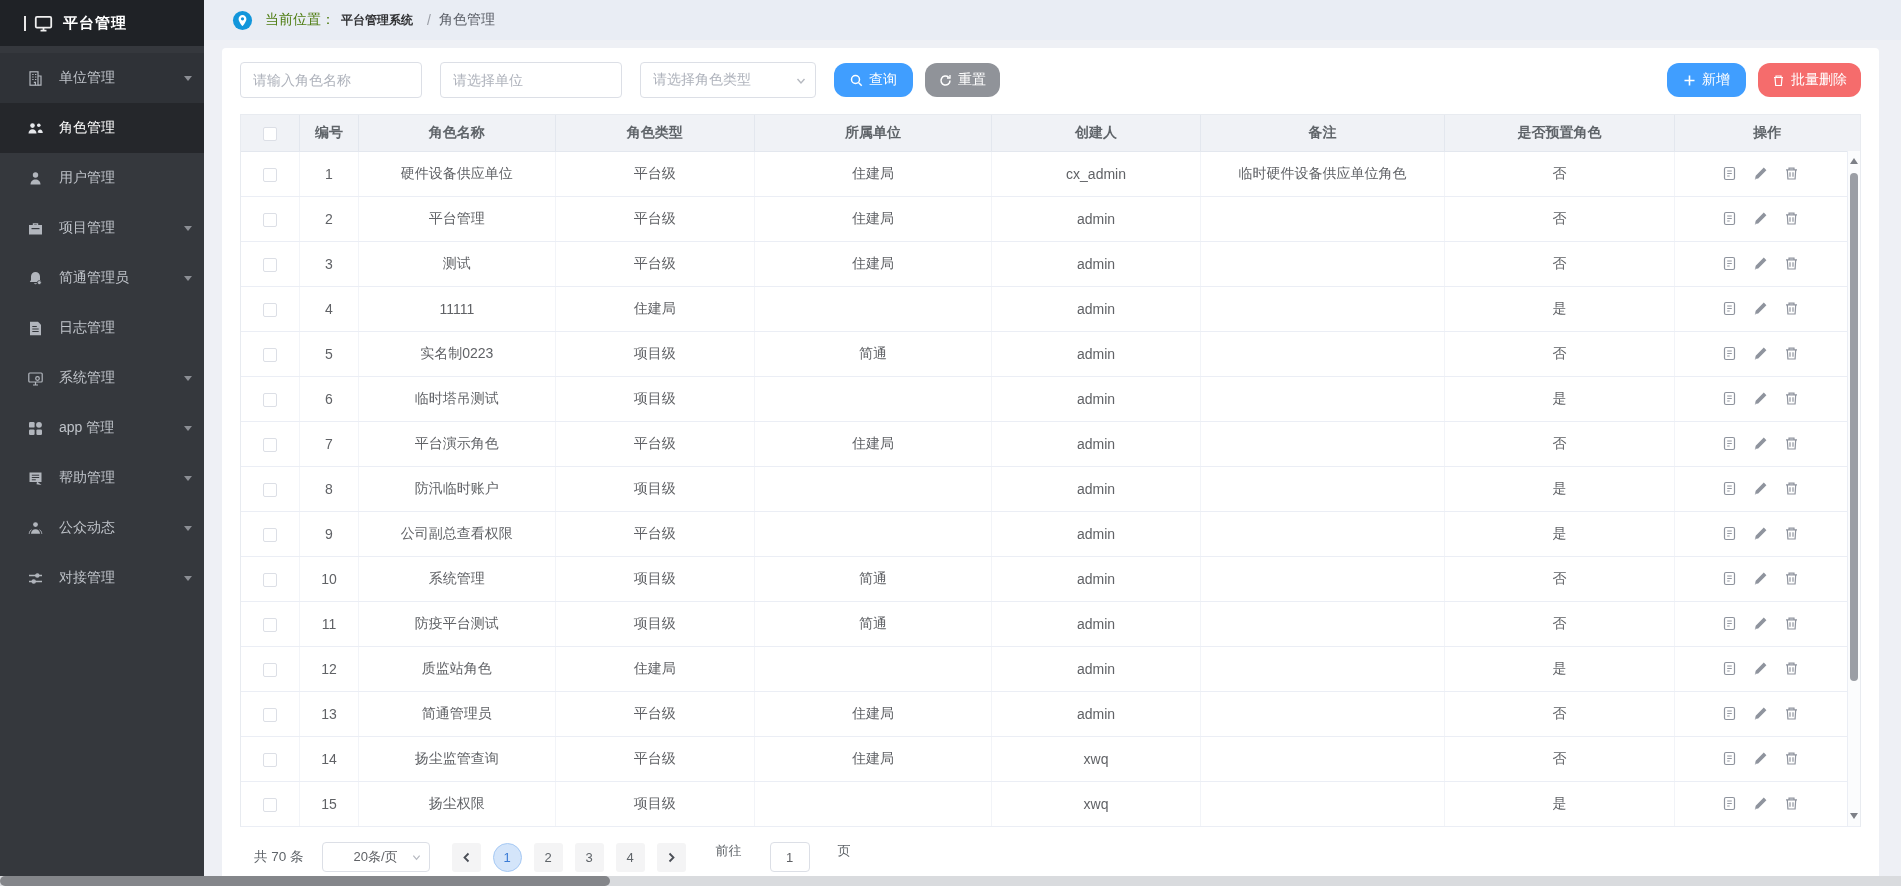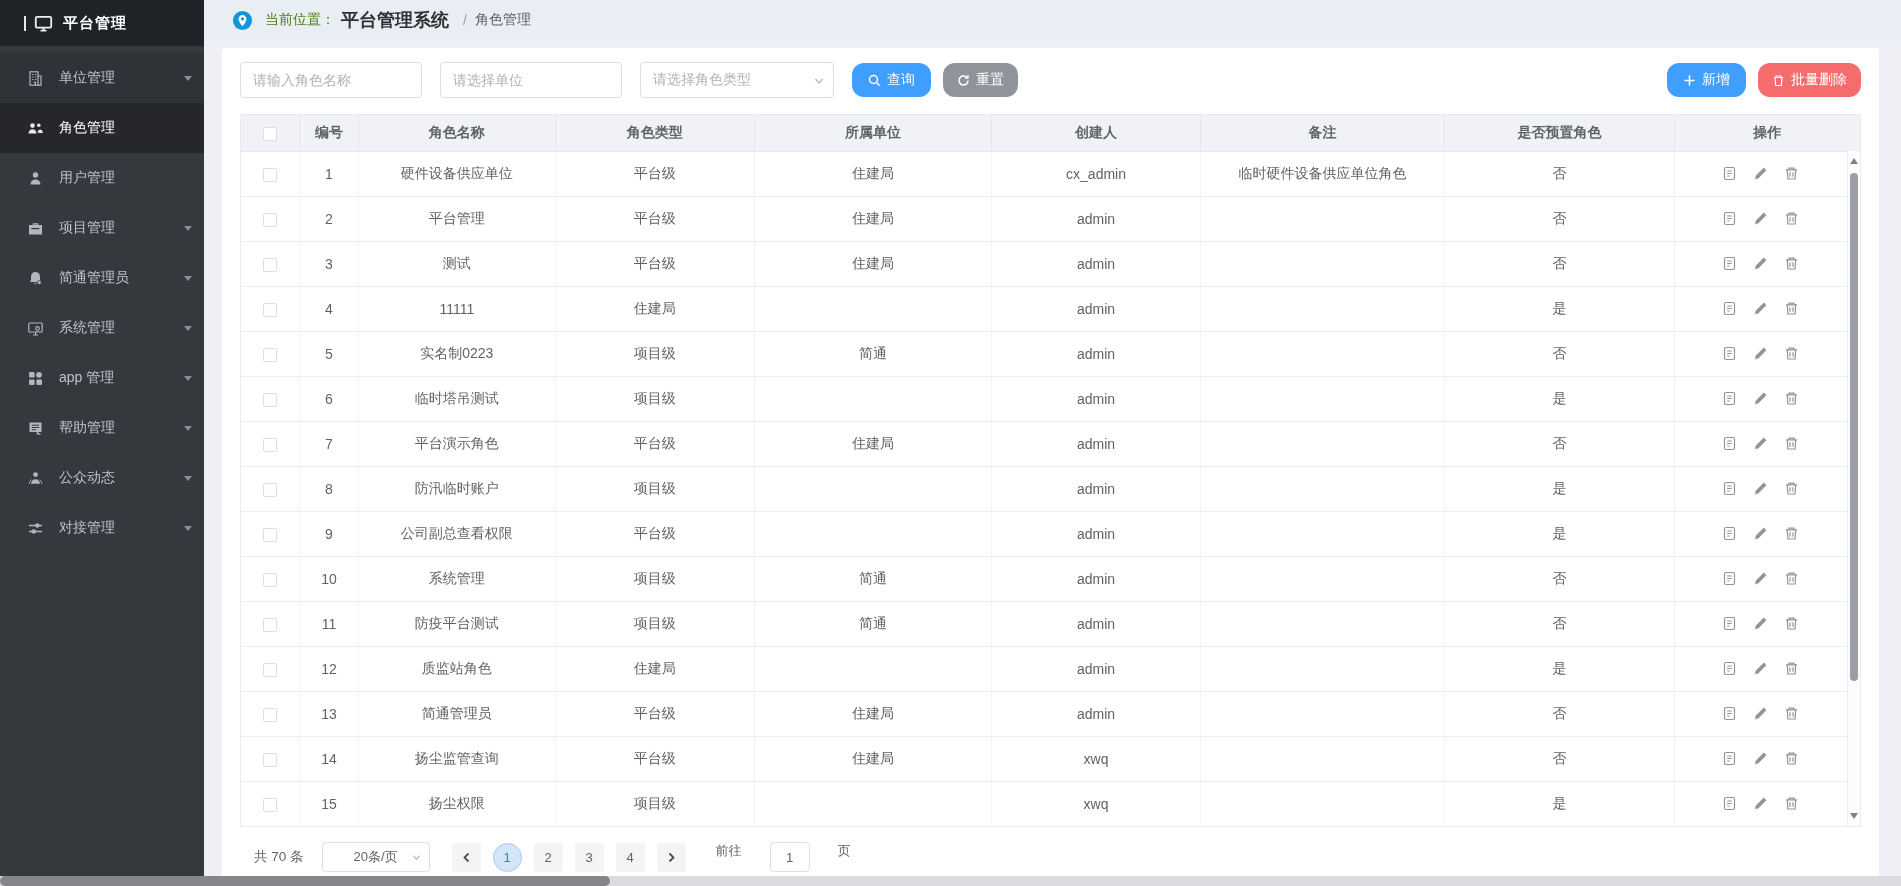--- a/index.html
+++ b/index.html
@@ -19,31 +19,31 @@
   .menu-item .mi-arrow { width:0; height:0; border-left:4.5px solid transparent; border-right:4.5px solid transparent; border-top:5px solid #8b8e94; }
   .menu-item.shaded { background:#2f3237; }
   .menu-item.active { background:#25272b; color:#ffffff; }
   .menu-item.active .mi-icon { color:#e6e8eb; }
 
   
   .main { flex:1; display:flex; flex-direction:column; height:886px; position:relative; }
   .breadcrumb-bar { height:40px; background:#e9edf4; display:flex; align-items:center; padding-left:28px; flex:none; }
   .pin-icon { width:21px; height:21px; margin-right:12px; }
   .bc-prefix { color:#4d7c0f; font-size:14px; }
-  .bc-root { color:#303133; font-weight:bold; margin:0 6px 0 6px; font-size:18px; }
+  .bc-root { color:#303133; font-weight:bold; margin:0 6px 0 6px; font-size:12px; }
   .bc-sep { color:#9a9ea6; margin:0 8px; }
   .bc-current { color:#5a5e66; font-size:14px; }
 
   .card { background:#ffffff; margin:8px 22px 0 18px; border-radius:4px; flex:1; padding:14px 18px 0 18px; display:flex; flex-direction:column; }
 
   
   .filter-row { display:flex; align-items:center; flex:none; }
   .f-input { width:182px; height:36px; border:1px solid #dcdfe6; border-radius:4px; padding:0 12px; font-size:14px; color:#606266; outline:none; margin-right:18px; font-family:inherit; background:#fff; }
   .f-input::placeholder { color:#aeb2bb; }
-  .f-select { width:194px; height:36px; border:1px solid #dcdfe6; border-radius:4px; padding:0 26px 0 12px; display:flex; align-items:center; color:#aeb2bb; position:relative; margin-right:18px; background:#fff; cursor:pointer; }
+  .f-select { width:176px; height:36px; border:1px solid #dcdfe6; border-radius:4px; padding:0 26px 0 12px; display:flex; align-items:center; color:#aeb2bb; position:relative; margin-right:18px; background:#fff; cursor:pointer; }
   .f-select .sel-chevron { position:absolute; right:9px; top:13px; width:10px; height:10px; color:#b6b9c0; }
   .btn { height:34px; border:none; border-radius:12px; color:#fff; font-size:14px; display:inline-flex; align-items:center; justify-content:center; cursor:pointer; font-family:inherit; }
   .btn .b-icon { width:13px; height:13px; margin-right:6px; }
   .btn-primary { background:#409eff; padding:0 16px; }
   .btn-info { background:#909399; padding:0 14px; margin-left:12px; }
   .btn-danger { background:#f56c6c; padding:0 14px; margin-left:12px; }
   .filter-spacer { flex:1; }
 
   
   .table-wrap { margin-top:16px; position:relative; flex:none; border:1px solid #e8ebf0; border-bottom:1px solid #ebeef5; }
@@ -146,20 +146,30 @@
           <svg viewBox="0 0 17 17" fill="currentColor">
             <path d="M8.5 2a4.5 4.5 0 0 0-4.5 4.5v3.6L2.8 12h11.4L13 10.1V6.5A4.5 4.5 0 0 0 8.5 2z"></path>
             <path d="M7 13.2a1.6 1.6 0 0 0 3 0z"></path>
             <circle cx="12.3" cy="12.6" r="2" stroke="#35383d" stroke-width=".8"></circle>
           </svg>
         </span>
     <span class="mi-label">简通管理员</span>
     <span class="mi-arrow"></span>
   </div>
 
+  <div class="menu-item">
+    <span class="mi-icon">
+          <svg viewBox="0 0 17 17" fill="currentColor">
+            <path d="M3 1.8h8l3 3v10.4H3z"></path>
+            <path d="M5.3 6.5h4.5M5.3 9h6.4M5.3 11.5h6.4" stroke="#35383d" stroke-width="1"></path>
+          </svg>
+        </span>
+    <span class="mi-label">日志管理</span>
+    <span class="mi-arrow" style="visibility: hidden;"></span>
+  </div>
 
   <div class="menu-item">
     <span class="mi-icon">
           <svg viewBox="0 0 17 17" fill="none" stroke="currentColor" stroke-width="1.2">
             <rect x="1.8" y="3" width="13.4" height="9" rx="1"></rect>
             <path d="M6 15h5M8.5 12v3"></path>
             <circle cx="10.5" cy="8.5" r="1.8"></circle>
           </svg>
         </span>
     <span class="mi-label">系统管理</span>

